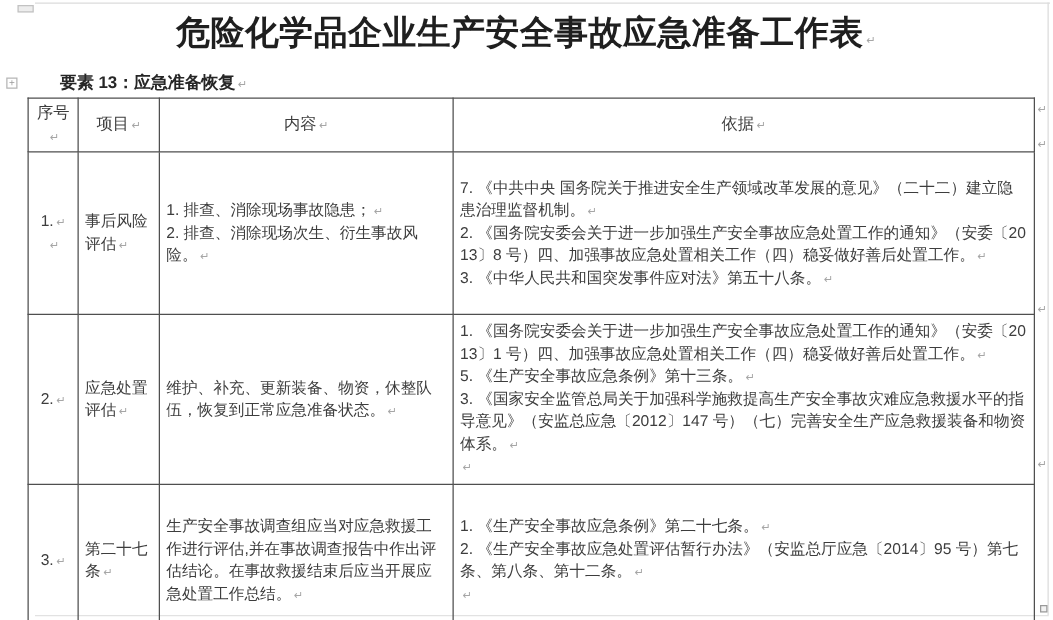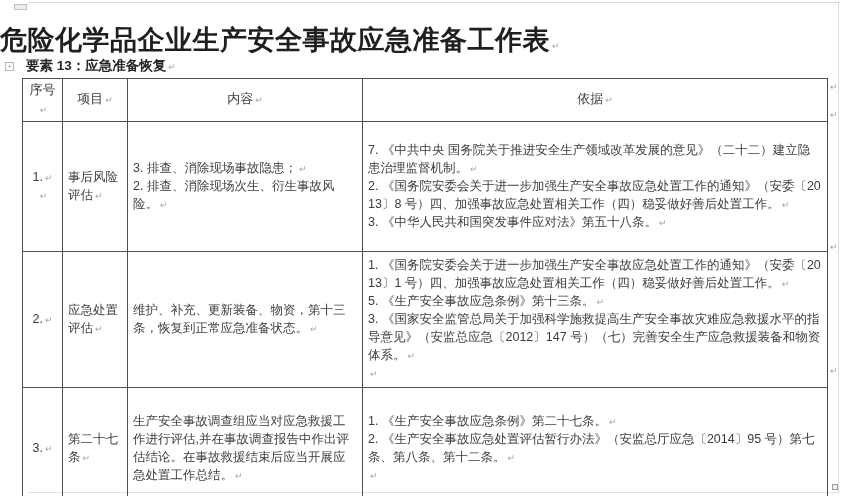--- a/index.html
+++ b/index.html
@@ -9,23 +9,23 @@
   }
   
   .edge-top{position:absolute;left:28px;right:2px;top:2px;height:1px;background:#dcdcdc;}
   .edge-right{position:absolute;top:2px;bottom:4px;right:3px;width:1px;background:#dcdcdc;}
   .edge-bottom{position:absolute;left:28px;right:3px;bottom:3px;height:1px;background:#e2e2e2;}
   .ruler-tab{position:absolute;left:14px;top:4px;width:13px;height:6px;background:#ededed;border:1px solid #c2c2c2;box-sizing:border-box;}
   .anchor-box{position:absolute;left:5px;top:62px;width:9px;height:9px;border:1px solid #b5b5b5;box-sizing:border-box;
     color:#9a9a9a;font-size:8px;line-height:7px;text-align:center;}
   .resize-handle{position:absolute;left:832px;top:484px;width:6px;height:6px;border:1px solid #9a9a9a;box-sizing:border-box;background:#f2f2f2;}
   
-  .title{position:absolute;top:22px;left:0;width:100%;
+  .title{position:absolute;top:8px;left:0;width:100%;text-align:center;
     font-size:27px;font-weight:bold;color:#1f1f1f;letter-spacing:0.5px;white-space:nowrap;}
-  .subtitle{position:absolute;top:57px;left:26px;font-size:13.5px;font-weight:bold;color:#262626;}
+  .subtitle{position:absolute;top:57px;left:48px;font-size:13.5px;font-weight:bold;color:#262626;}
   
   .mark{color:#a6a6a6;font-size:9px;font-weight:normal;margin-left:2px;}
   .eor{position:absolute;left:830px;font-size:9px;color:#a6a6a6;}
   
   table.sheet{position:absolute;left:22px;top:78px;width:805px;border-collapse:collapse;table-layout:fixed;}
   table.sheet th,table.sheet td{
     border:1.6px solid #4f4f4f;vertical-align:middle;
     font-size:12.5px;line-height:1.45;padding:4px 5px;color:#3d3d3d;box-sizing:border-box;
     overflow:hidden;word-break:break-all;
   }
@@ -80,38 +80,38 @@
     <tbody>
         <tr>
       <td class="c-no">
             <div class="para"><span>1.</span><span class="mark">↵</span></div>
             <div class="para"><span></span><span class="mark">↵</span></div>
           </td>
       <td class="c-item">
             <div class="para"><span>事后风险评估</span><span class="mark">↵</span></div>
           </td>
       <td class="c-content">
-            <div class="para"><span>3. 排查、消除现场事故隐患；</span><span class="mark">↵</span></div>
+            <div class="para"><span>1. 排查、消除现场事故隐患；</span><span class="mark">↵</span></div>
             <div class="para"><span>2. 排查、消除现场次生、衍生事故风险。</span><span class="mark">↵</span></div>
           </td>
       <td class="c-basis">
             <div class="para"><span>7. 《中共中央 国务院关于推进安全生产领域改革发展的意见》（二十二）建立隐患治理监督机制。</span><span class="mark">↵</span></div>
             <div class="para"><span>2. 《国务院安委会关于进一步加强生产安全事故应急处置工作的通知》（安委〔2013〕8 号）四、加强事故应急处置相关工作（四）稳妥做好善后处置工作。</span><span class="mark">↵</span></div>
             <div class="para"><span>3. 《中华人民共和国突发事件应对法》第五十八条。</span><span class="mark">↵</span></div>
           </td>
     </tr>
         <tr>
       <td class="c-no">
             <div class="para"><span>2.</span><span class="mark">↵</span></div>
           </td>
       <td class="c-item">
             <div class="para"><span>应急处置评估</span><span class="mark">↵</span></div>
           </td>
       <td class="c-content">
-            <div class="para"><span>维护、补充、更新装备、物资，第十三条，恢复到正常应急准备状态。</span><span class="mark">↵</span></div>
+            <div class="para"><span>维护、补充、更新装备、物资，休整队伍，恢复到正常应急准备状态。</span><span class="mark">↵</span></div>
           </td>
       <td class="c-basis">
             <div class="para"><span>1. 《国务院安委会关于进一步加强生产安全事故应急处置工作的通知》（安委〔2013〕1 号）四、加强事故应急处置相关工作（四）稳妥做好善后处置工作。</span><span class="mark">↵</span></div>
             <div class="para"><span>5. 《生产安全事故应急条例》第十三条。</span><span class="mark">↵</span></div>
             <div class="para"><span>3. 《国家安全监管总局关于加强科学施救提高生产安全事故灾难应急救援水平的指导意见》（安监总应急〔2012〕147 号）（七）完善安全生产应急救援装备和物资体系。</span><span class="mark">↵</span></div>
             <div class="para"><span></span><span class="mark">↵</span></div>
           </td>
     </tr>
         <tr>
       <td class="c-no">

